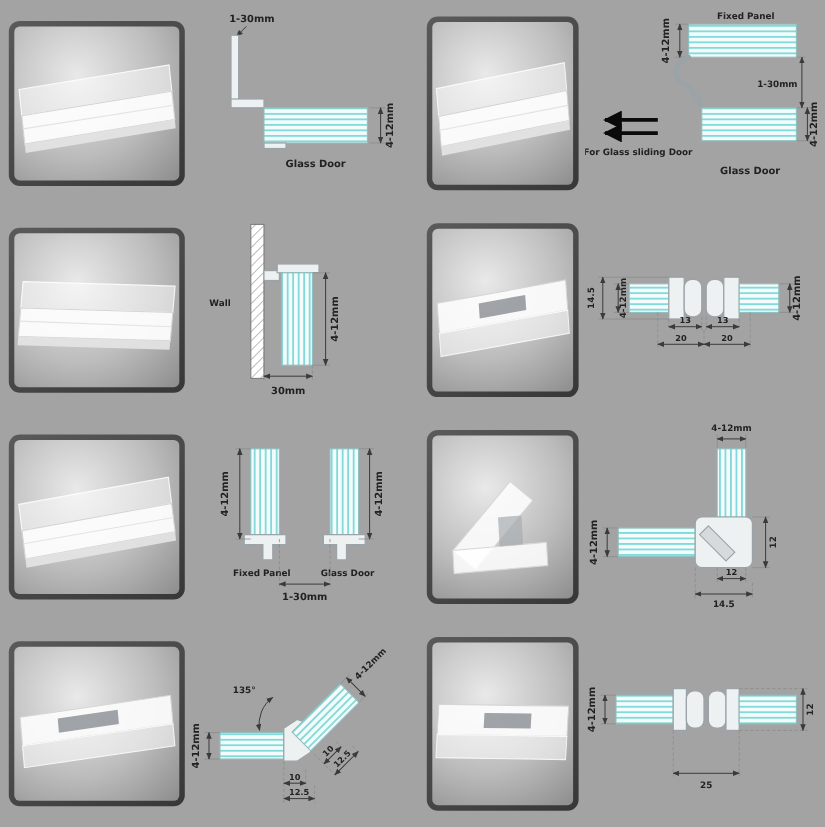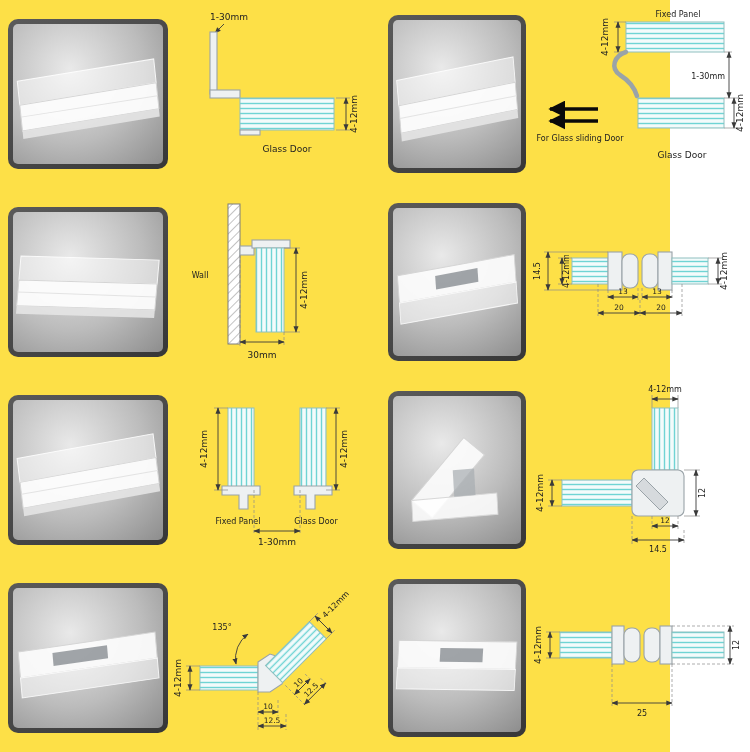--- a/index.html
+++ b/index.html
@@ -1,18 +1,18 @@
 <!DOCTYPE html>
 <html><head>
 <meta charset="utf-8">
 <style>
   * { margin:0; padding:0; box-sizing:border-box; }
   html,body { background:#ffffff; }
   body { font-family:"DejaVu Sans", sans-serif; }
-  .sheet { width:670px; height:752px; display:grid; grid-template-columns:380px 370px; grid-template-rows:repeat(4,188px); background:#fde047; }
+  .sheet { width:750px; height:752px; display:grid; grid-template-columns:380px 370px; grid-template-rows:repeat(4,188px); background:#a3a3a3;font-weight:bold; }
   .cell { display:flex; align-items:center; padding-left:8px; gap:6px; }
   .photo { background:linear-gradient(145deg,#5a5a5a,#373737); border-radius:10px; padding:5px; flex:none; }
   .photo-l { width:160px; height:150px; }
   .photo-r { width:138px; height:158px; }
   .photo-inner { width:100%; height:100%; border-radius:5px; overflow:hidden;
                  background:radial-gradient(circle at 38% 32%, #e9e9e9 0%, #bcbcbc 55%, #8d8d8d 100%); }
   .photo-inner svg { width:100%; height:100%; display:block; }
   .diagram { flex:none; }
   text { font-family:"DejaVu Sans", sans-serif; fill:#222; }
   .t9 { font-size:9px; } .t8 { font-size:8px; } .t7 { font-size:7.5px; }

